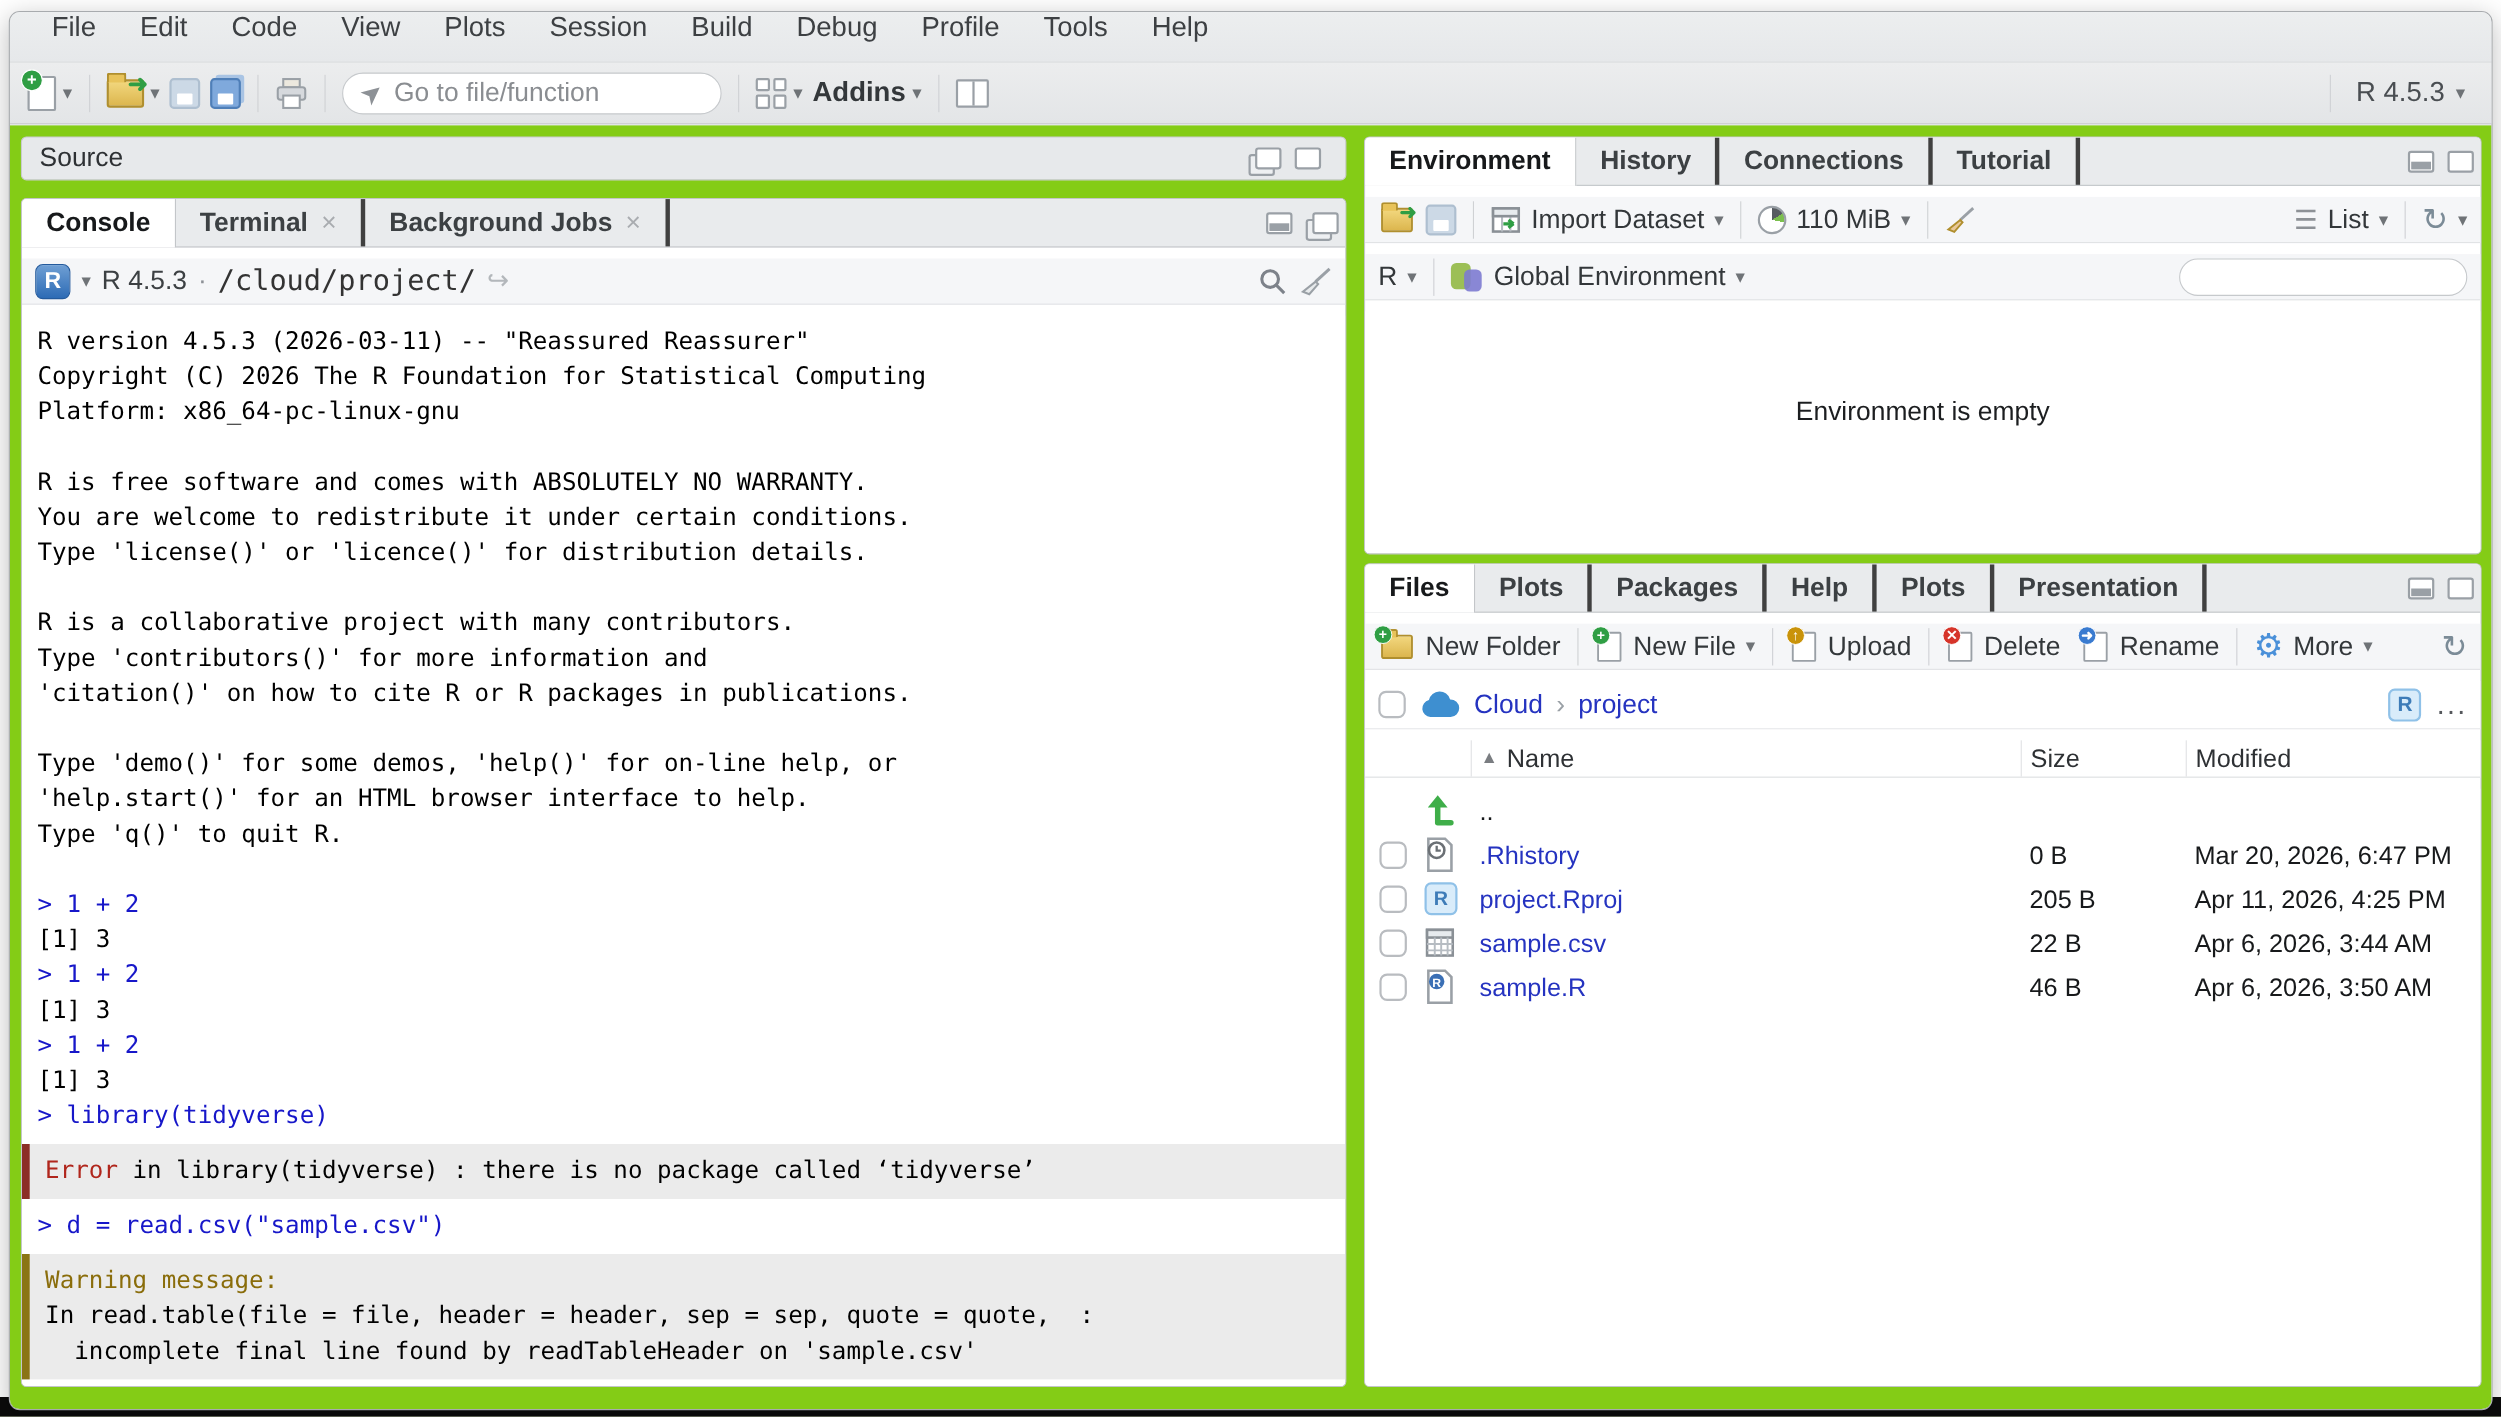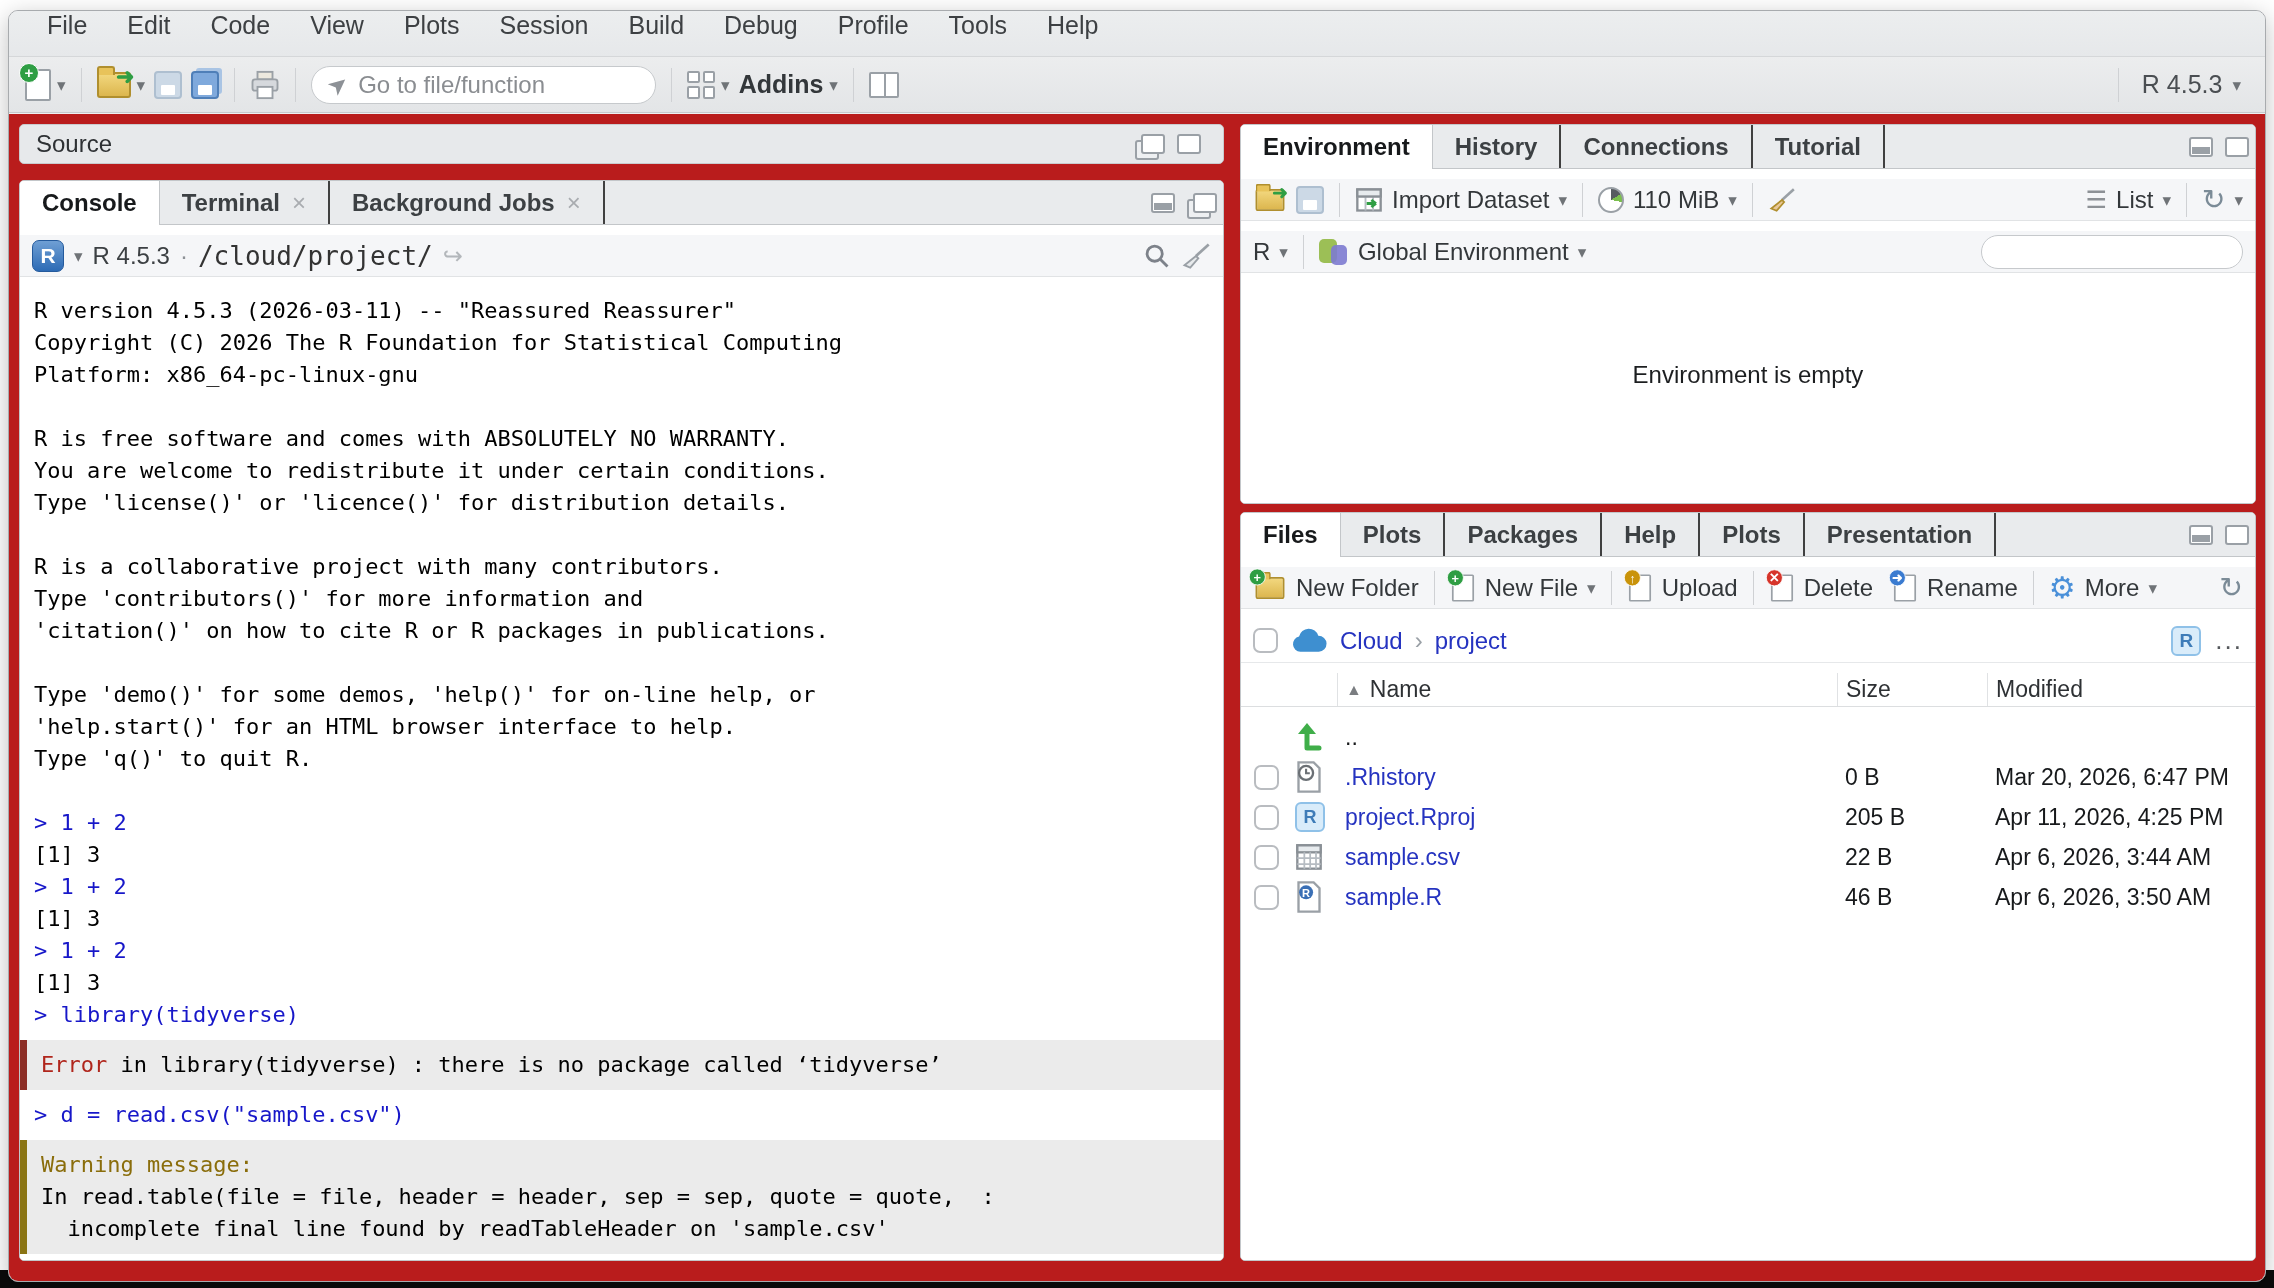--- a/index.html
+++ b/index.html
@@ -80,37 +80,37 @@
 
   .checkbox { width:25px; height:25px; background:#fff; border:2px solid #b9bcc0; border-radius:7px; }
 
   
   .winbtns { margin-left:auto; display:flex; gap:12px; align-items:center; padding-right:6px; }
   .wb { width:24px; height:20px; border:2px solid #9aa0a6; border-radius:3px; background:#fff; position:relative; }
   .wb.min::after { content:""; position:absolute; left:1px; right:1px; bottom:1px; height:7px; background:#9aa0a6; }
   .wb.restore { box-shadow:-6px 6px 0 -2px #eef0f2, -6px 6px 0 0 #9aa0a6; margin-left:6px; }
 
   
-  .content { position:absolute; left:0; right:0; top:103px; bottom:0; background:#b91c1c; }
+  .content { position:absolute; left:0; right:0; top:103px; bottom:0; background:#84cc16; }
   .left-col  { position:absolute; left:10px;  top:10px; width:1205px; bottom:20px; }
   .right-col { position:absolute; left:1231px; top:10px; width:1016px; bottom:20px; }
 
   .card { background:#fff; border:1px solid #c3c6c9; border-radius:5px; overflow:hidden; display:flex; flex-direction:column;gap:10px; }
 
   
   .source-hdr { height:40px; background:#e7e9eb; border:1px solid #c9cbce; border-radius:5px;
                 display:flex; align-items:center; padding:0 16px; font-size:24px; color:#2e3134; }
 
   
   .console-card { position:absolute; left:0; right:0; top:56px; bottom:0; }
 
   
   .tabstrip { height:44px; background:#e9ebed; border-bottom:1px solid #c3c6c9; display:flex; align-items:stretch; flex:none; }
   .tab { padding:0 22px; display:flex; align-items:center; gap:12px; font-size:24px; font-weight:bold;
-         color:#3c4043; border-right:2px solid #404040; }
+         color:#3c4043; border-right:4px solid #404040; }
   .tab.active { background:#fff; margin-bottom:-1px; border-right:1px solid #c3c6c9; color:#17191b; }
   .tab-x { color:#a9acb0; font-size:24px; font-weight:normal; }
 
   
   .console-tb { height:42px; flex:none; background:#f5f6f8; border-bottom:1px solid #e1e3e5;
                 display:flex; align-items:center; gap:10px; padding:0 12px; font-size:24px; color:#3c4043; }
   .mono-path { font-family:"DejaVu Sans Mono", monospace; font-size:26px; color:#333; }
   .dim-arrow { color:#b3b7bb; font-size:24px; }
 
   

